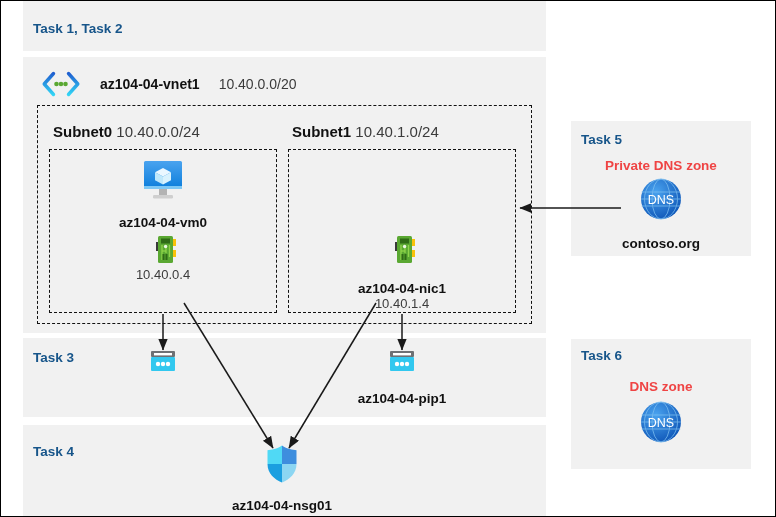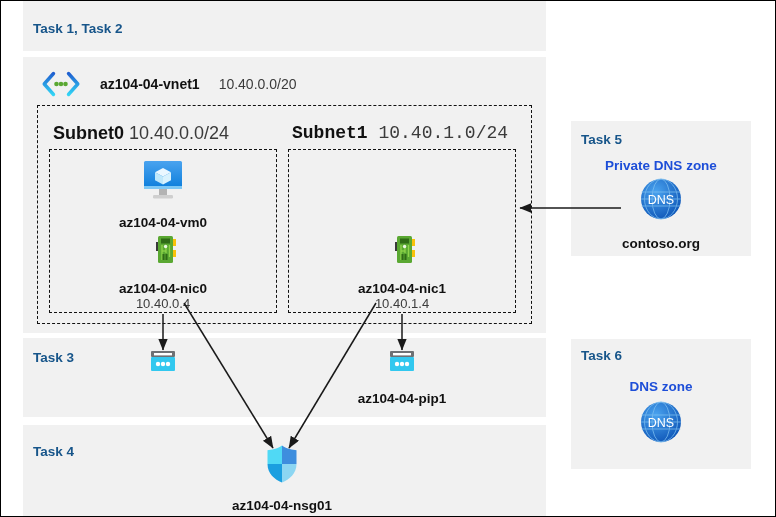--- a/index.html
+++ b/index.html
@@ -73,21 +73,21 @@
     border: 1.6px dashed #111111;
     box-sizing: border-box;
   }
   .vnet-inner { left: 36px; top: 104px; width: 495px; height: 219px; }
   .subnet0-box{ left: 48px; top: 148px; width: 228px; height: 164px; }
   .subnet1-box{ left: 287px;top: 148px; width: 228px; height: 164px; }
 
   .subnet-title {
     position: absolute;
     white-space: nowrap;
-    font-size: 18px;
+    font-size: 15px;
     text-align: center;
   }
   .subnet-title .sn-name { font-weight: bold; color: #111111; }
   .subnet-title .sn-cidr { color: #3b3b3b; }
 
   
   .node {
     position: absolute;
     text-align: center;
     width: 170px;
@@ -100,21 +100,21 @@
     margin-top: 14px;
   }
   .node-sub {
     font-size: 13px;
     color: #3b3b3b;
     white-space: nowrap;
   }
   .node-title {
     font-size: 13.5px;
     font-weight: bold;
-    color: #1d4ed8;
+    color: #ef4444;
     white-space: nowrap;
   }
 
   .icon-wrap { display: flex; justify-content: center; align-items: center; }
 
   
   .arrows {
     position: absolute;
     left: 0; top: 0;
     width: 776px; height: 517px;
@@ -193,25 +193,24 @@
           <path d="M16 12 L16 27"></path>
           <path d="M20 14 L20 20"></path>
           <path d="M23.5 12 L23.5 24"></path>
           <path d="M16 18 L20 18"></path>
         </g>
         <circle cx="19.6" cy="13.5" r="1.7" fill="#eaf7e0"></circle>
         <rect x="16.5" y="21" width="2" height="6" fill="#2f6b16"></rect>
         <rect x="19.5" y="21" width="2" height="6" fill="#2f6b16"></rect>
       </svg>
     </div>
-    <div class="node-label">az104-04-nic0</div>
     <div class="node-sub">10.40.0.4</div>
   </div>
 
-  <div class="subnet-title" style="left:291px; top:122px;font-family:Liberation Mono, monospace;">
+  <div class="subnet-title" style="left:291px; top:122px;">
     <span class="sn-name">Subnet1</span>
     <span class="sn-cidr">10.40.1.0/24</span>
   </div>
   <div class="dashed subnet1-box"></div>
 
 
   <div class="node" style="left:316px; top:232px;">
     <div class="icon-wrap">
       <svg width="34" height="34" viewBox="0 0 34 34">
         <rect x="10" y="9" width="4" height="9" fill="#3a3a3a"></rect>

